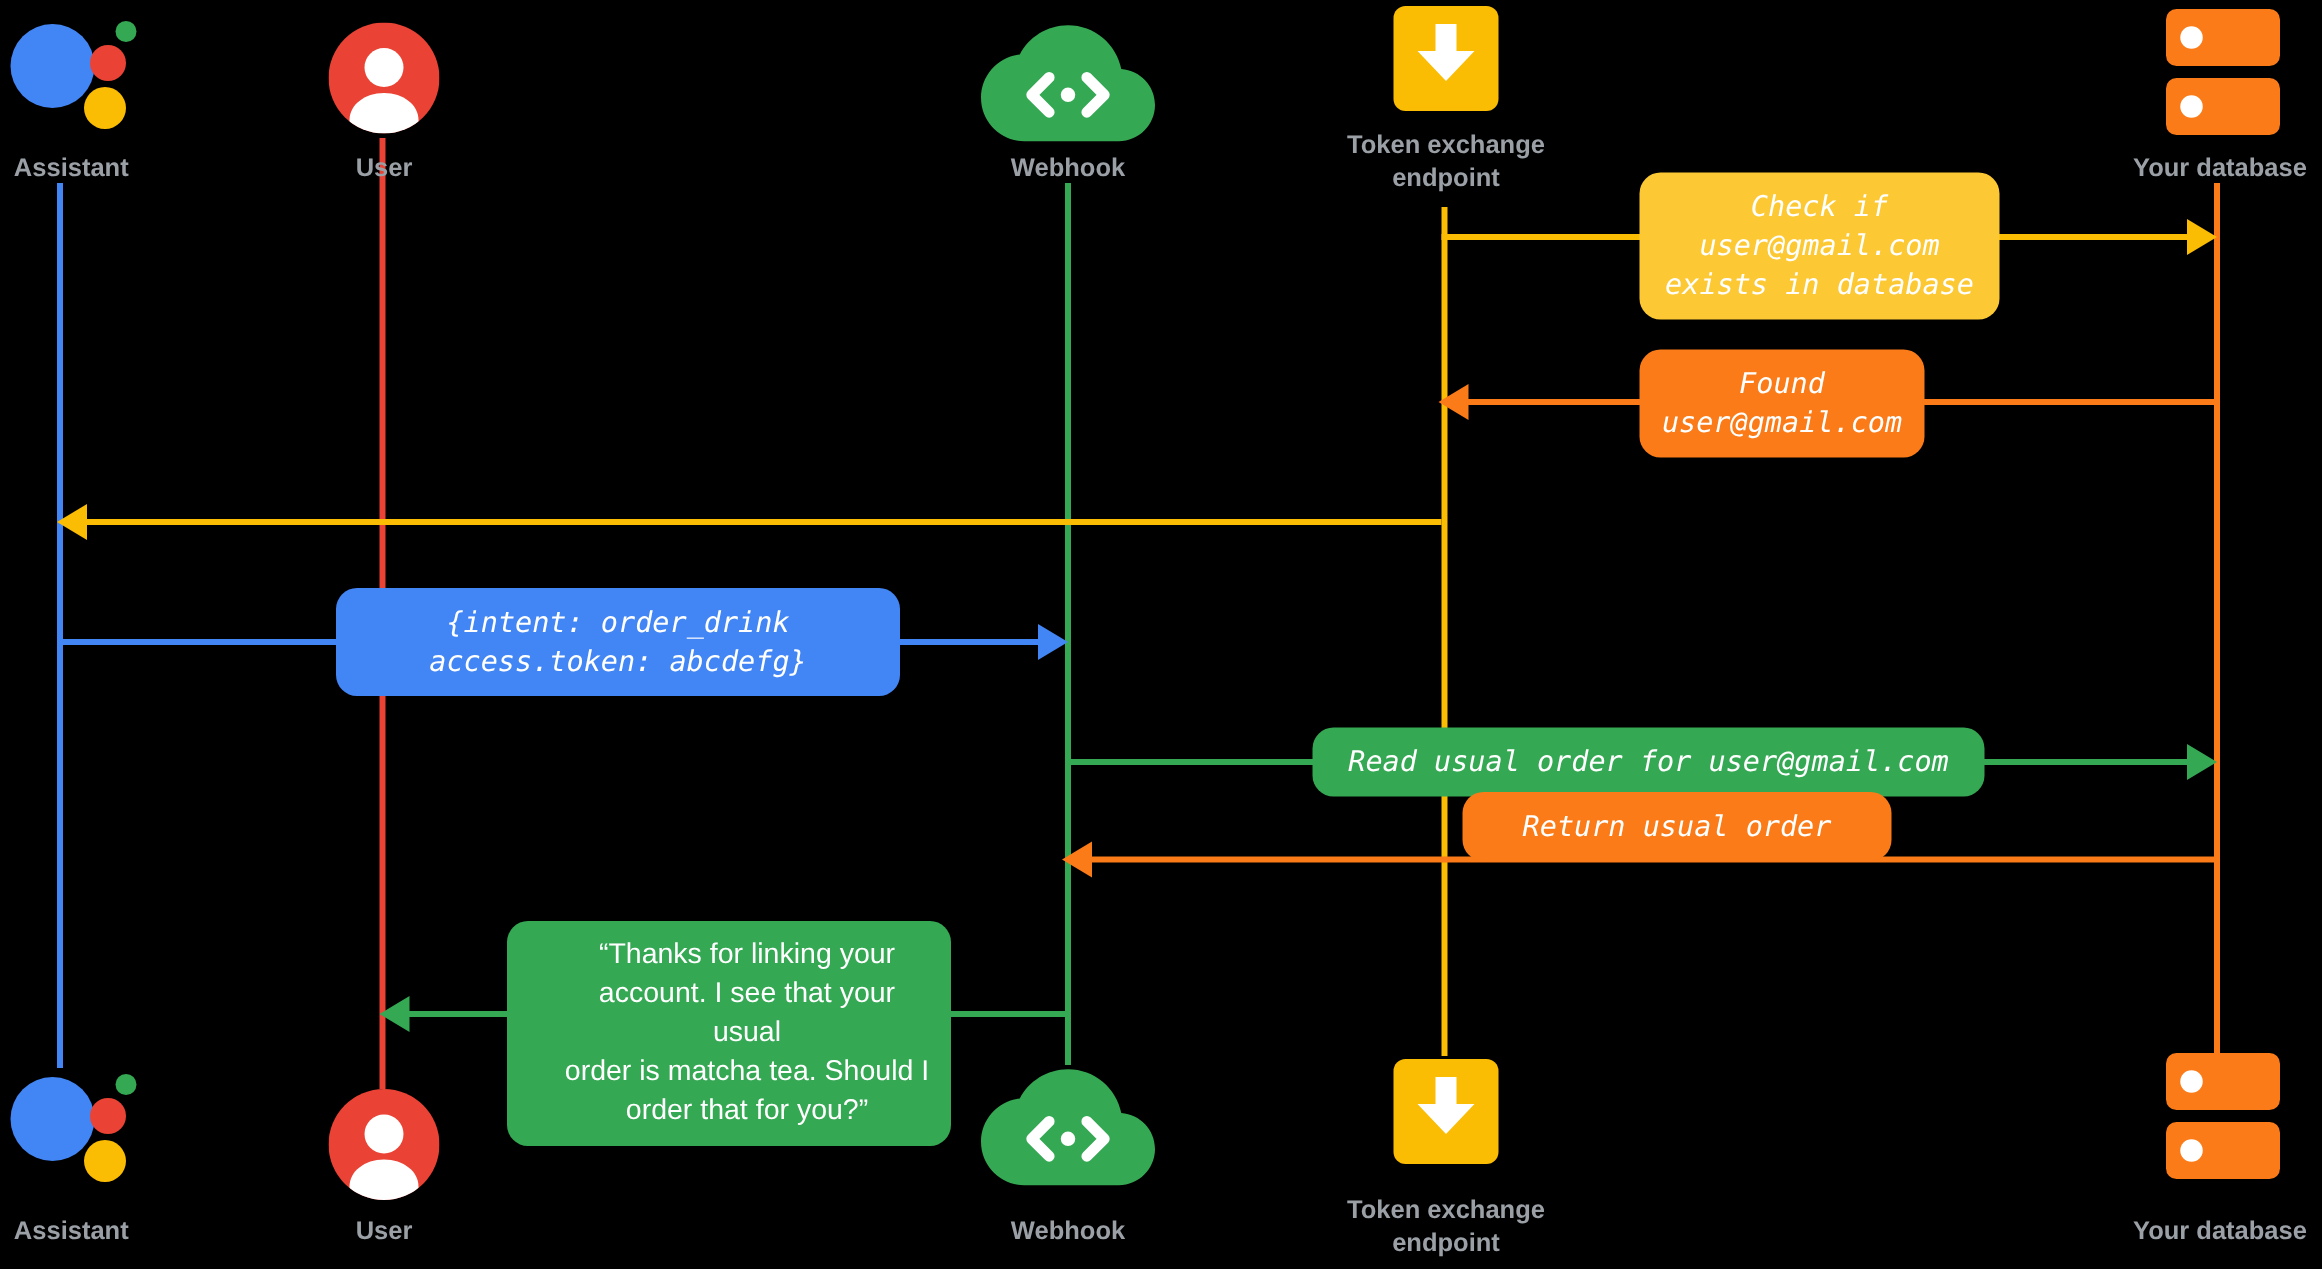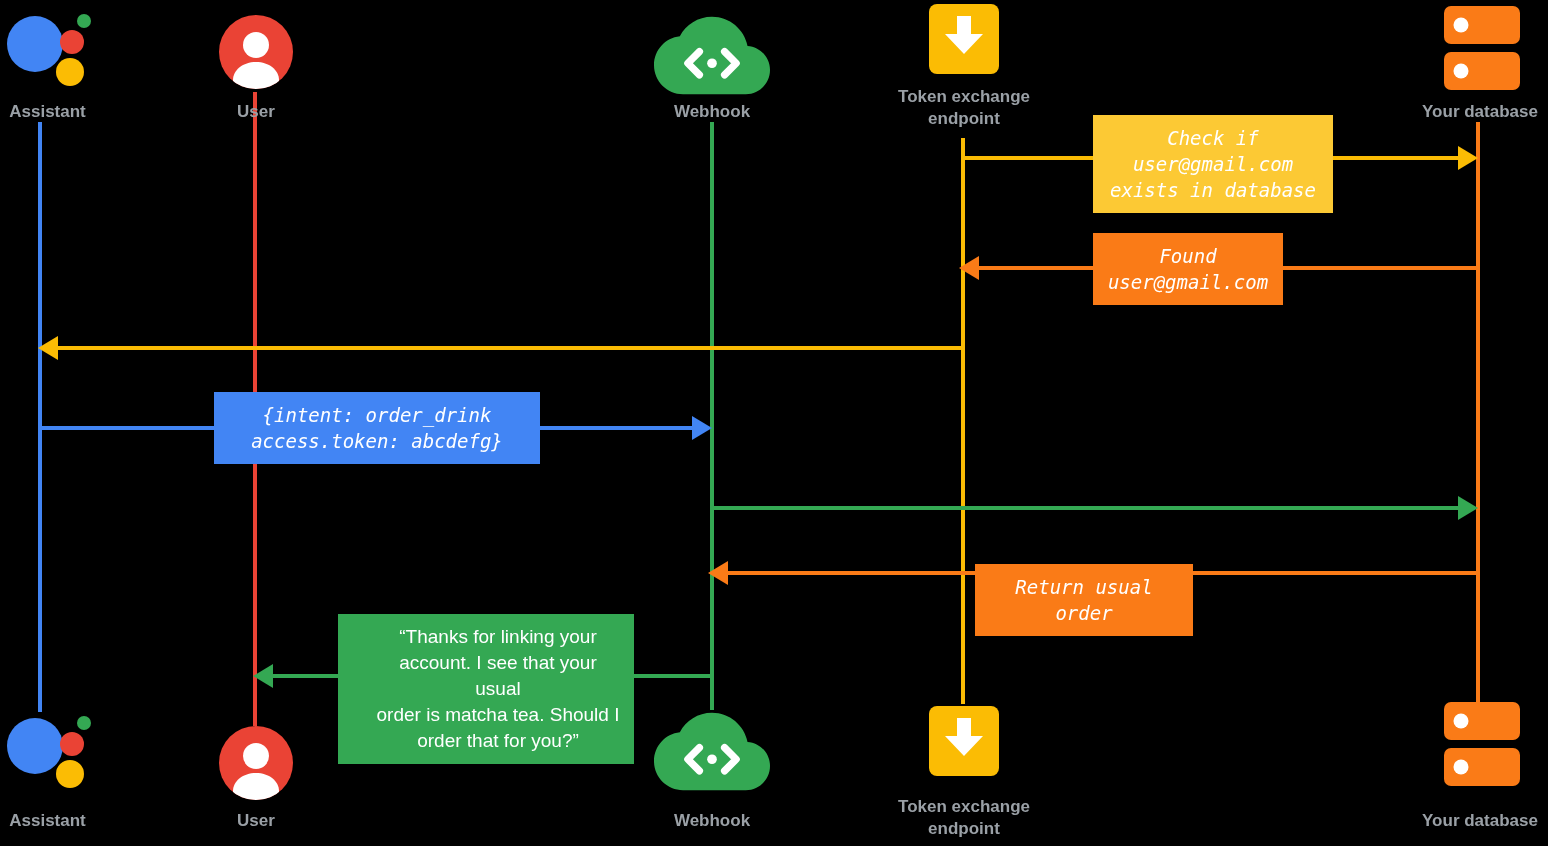--- a/index.html
+++ b/index.html
@@ -6,21 +6,21 @@
     --blue:#4285F4; --red:#EA4335; --yellow:#FBBC04; --yellow2:#FCC934;
     --green:#34A853; --orange:#FA7B17; --gray:#9AA0A6;
   }
   html,body{margin:0;padding:0;background:#000;}
   .stage{position:relative;width:1548px;height:846px;background:#000;overflow:hidden;
          font-family:"Liberation Sans",sans-serif;}
   .lifeline{position:absolute;width:4px;z-index:1;}
   .hline{position:absolute;height:4px;z-index:2;}
   .arrowhead{position:absolute;width:0;height:0;border-top:12px solid transparent;
              border-bottom:12px solid transparent;z-index:2;}
-  .msg{position:absolute;z-index:3;color:#fff;text-align:center;border-radius:0;
+  .msg{position:absolute;z-index:3;color:#fff;text-align:center;border-radius:14px;
        padding:10px 12px;box-sizing:border-box;white-space:pre-line;
        font-family:"DejaVu Sans Mono",monospace;font-style:italic;
        font-size:19px;line-height:26px;}
   .msg.plain{font-family:"Liberation Sans",sans-serif;font-style:normal;}
   .icon{position:absolute;z-index:4;}
   .al{position:absolute;z-index:4;color:var(--gray);font-weight:700;font-size:17px;
       line-height:22px;text-align:center;white-space:pre-line;}
 
   
   .ll-assistant{left:38px;top:122px;height:590px;background:var(--blue);}
@@ -42,23 +42,23 @@
   .ah5{left:1458px;top:496px;border-left:20px solid var(--green);}
   .hl6{left:726px;top:571px;width:750px;background:var(--orange);}
   .ah6{left:708px;top:561px;border-right:20px solid var(--orange);}
   .hl7{left:271px;top:674px;width:441px;background:var(--green);}
   .ah7{left:253px;top:664px;border-right:20px solid var(--green);}
 
   
   .m1{left:1093px;top:115px;width:240px;background:var(--yellow2);}
   .m2{left:1093px;top:233px;width:190px;background:var(--orange);}
   .m3{left:297px;top:325px;width:410px;background:var(--yellow2);}
-  .m4{left:214px;top:392px;width:326px;background:var(--blue);}
+  .m4{left:224px;top:392px;width:376px;background:var(--blue);}
   .m5{left:875px;top:485px;width:448px;background:var(--green);}
-  .m6{left:975px;top:564px;width:218px;background:var(--orange);}
+  .m6{left:975px;top:528px;width:286px;background:var(--orange);}
   .m7{left:338px;top:614px;width:296px;background:var(--green);padding-left:36px;}
 
   
   .i-assistant-t{left:6px;top:6px;}   .i-assistant-b{left:6px;top:708px;}
   .i-user-t{left:219px;top:15px;}     .i-user-b{left:219px;top:726px;}
   .i-webhook-t{left:654px;top:12px;}  .i-webhook-b{left:654px;top:708px;}
   .i-token-t{left:927px;top:2px;}     .i-token-b{left:927px;top:704px;}
   .i-database-t{left:1444px;top:6px;} .i-database-b{left:1444px;top:702px;}
 
   
@@ -94,20 +94,21 @@
   <div class="hline hl7"></div>
   <div class="arrowhead ah7"></div>
 
   <div class="msg m1">Check if
 user@gmail.com
 exists in database</div>
   <div class="msg m2">Found
 user@gmail.com</div>
   <div class="msg m4">{intent: order_drink
 access.token: abcdefg}</div>
+  <div class="msg m5">Read usual order for user@gmail.com</div>
   <div class="msg m6">Return usual order</div>
   <div class="msg m7 plain">“Thanks for linking your
 account. I see that your usual
 order is matcha tea. Should I
 order that for you?”</div>
 
   <div class="icon i-assistant-t">
     <svg width="92" height="92" viewBox="0 0 92 92">
       <circle cx="29" cy="38" r="28" fill="#4285F4"></circle>
       <circle cx="66" cy="36" r="12" fill="#EA4335"></circle>

